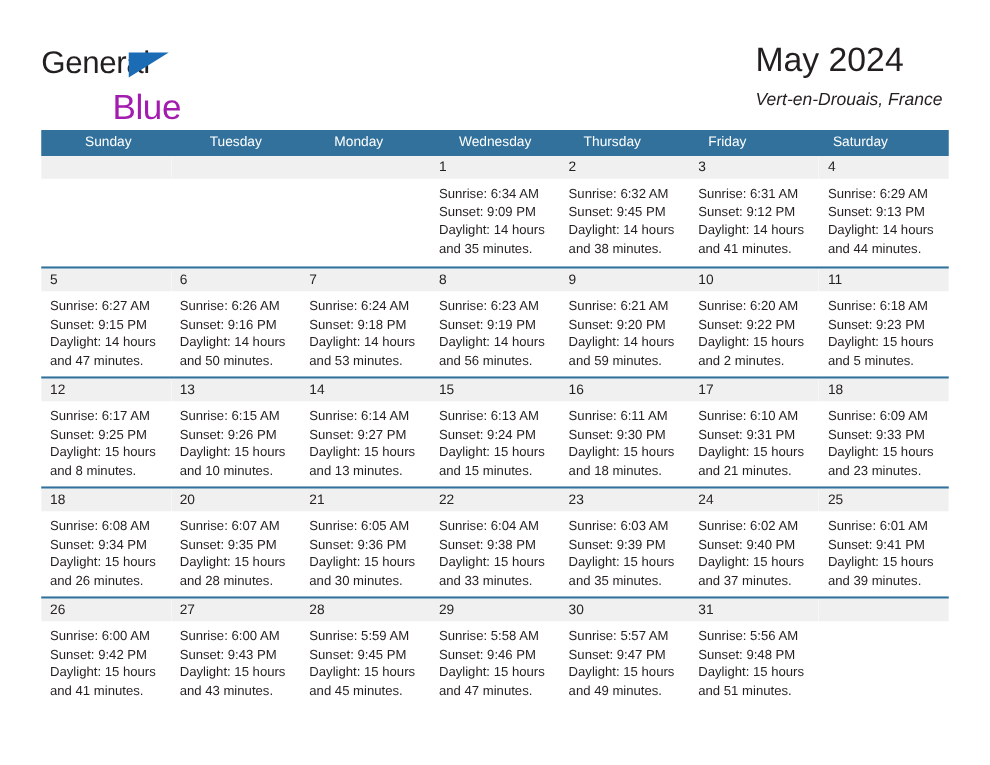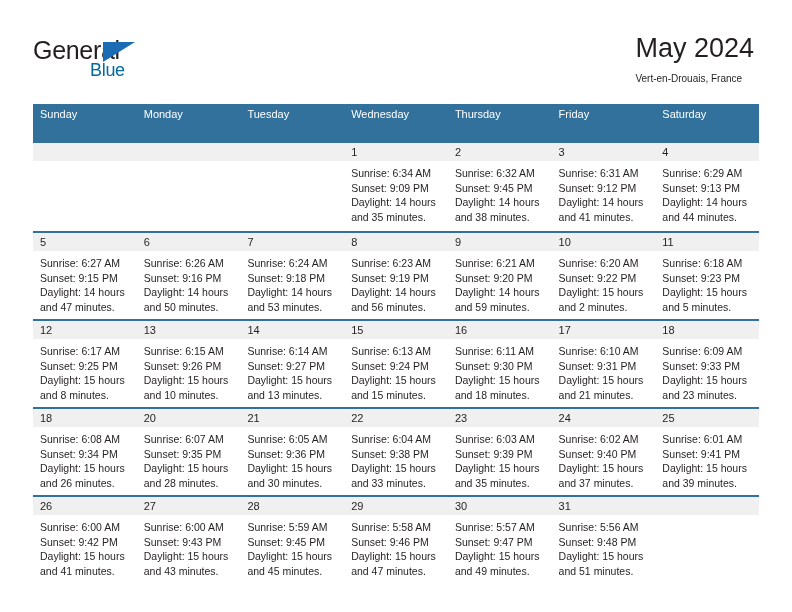--- a/index.html
+++ b/index.html
@@ -50,57 +50,59 @@
     left: 70px;
     top: 6px;
     width: 0;
     height: 0;
     border-left: 32px solid #1b6cb5;
     border-bottom: 20px solid transparent;
   }
   .brand-blue {
     position: absolute;
     left: 57px;
-    top: 20px;
-    font-size: 18px;
+    top: 36px;
+    font-size: 28px;
     letter-spacing: -0.3px;
-    color: #0369a1;
+    color: #a21caf;
     line-height: 28px;
   }
   .title-block {
     position: absolute;
     right: 38px;
     top: 32px;
     text-align: left;
   }
   .cal-title {
     font-size: 27px;
     color: #231f20;
     line-height: 32px;
     white-space: nowrap;
   }
   .cal-subtitle {
     margin-top: 6px;
-    font-size: 10px;
+    font-size: 14px;
     color: #231f20;
     line-height: 18px;
     white-space: nowrap;
+    font-style: italic;
   }
 
   
   .calendar {
     position: absolute;
     left: 33px;
     top: 104px;
     width: 726px;
   }
   .dow-row {
     display: flex;
     background: #31719b;
-    height: 39px;
+    height: 21px;
+    padding-left: 28px;
   }
   .dow-cell {
     flex: 1 1 0;
     color: #ffffff;
     font-size: 11px;
     line-height: 21px;
     padding-left: 7px;
     box-sizing: border-box;
     white-space: nowrap;
     overflow: hidden;
@@ -159,22 +161,22 @@
     <div class="title-block">
       <div class="cal-title">May 2024</div>
       <div class="cal-subtitle">Vert-en-Drouais, France</div>
     </div>
 
   </div>
 
   <div class="calendar">
     <div class="dow-row" id="dow-row">
         <div class="dow-cell">Sunday</div>
+        <div class="dow-cell">Tuesday</div>
         <div class="dow-cell">Monday</div>
-        <div class="dow-cell">Tuesday</div>
         <div class="dow-cell">Wednesday</div>
         <div class="dow-cell">Thursday</div>
         <div class="dow-cell">Friday</div>
         <div class="dow-cell">Saturday</div>
       </div>
     <div id="weeks-container">
         <div class="week-row">
           <div class="day-cell empty">
             <div class="day-num-band"></div>
             <div class="day-lines"></div>

